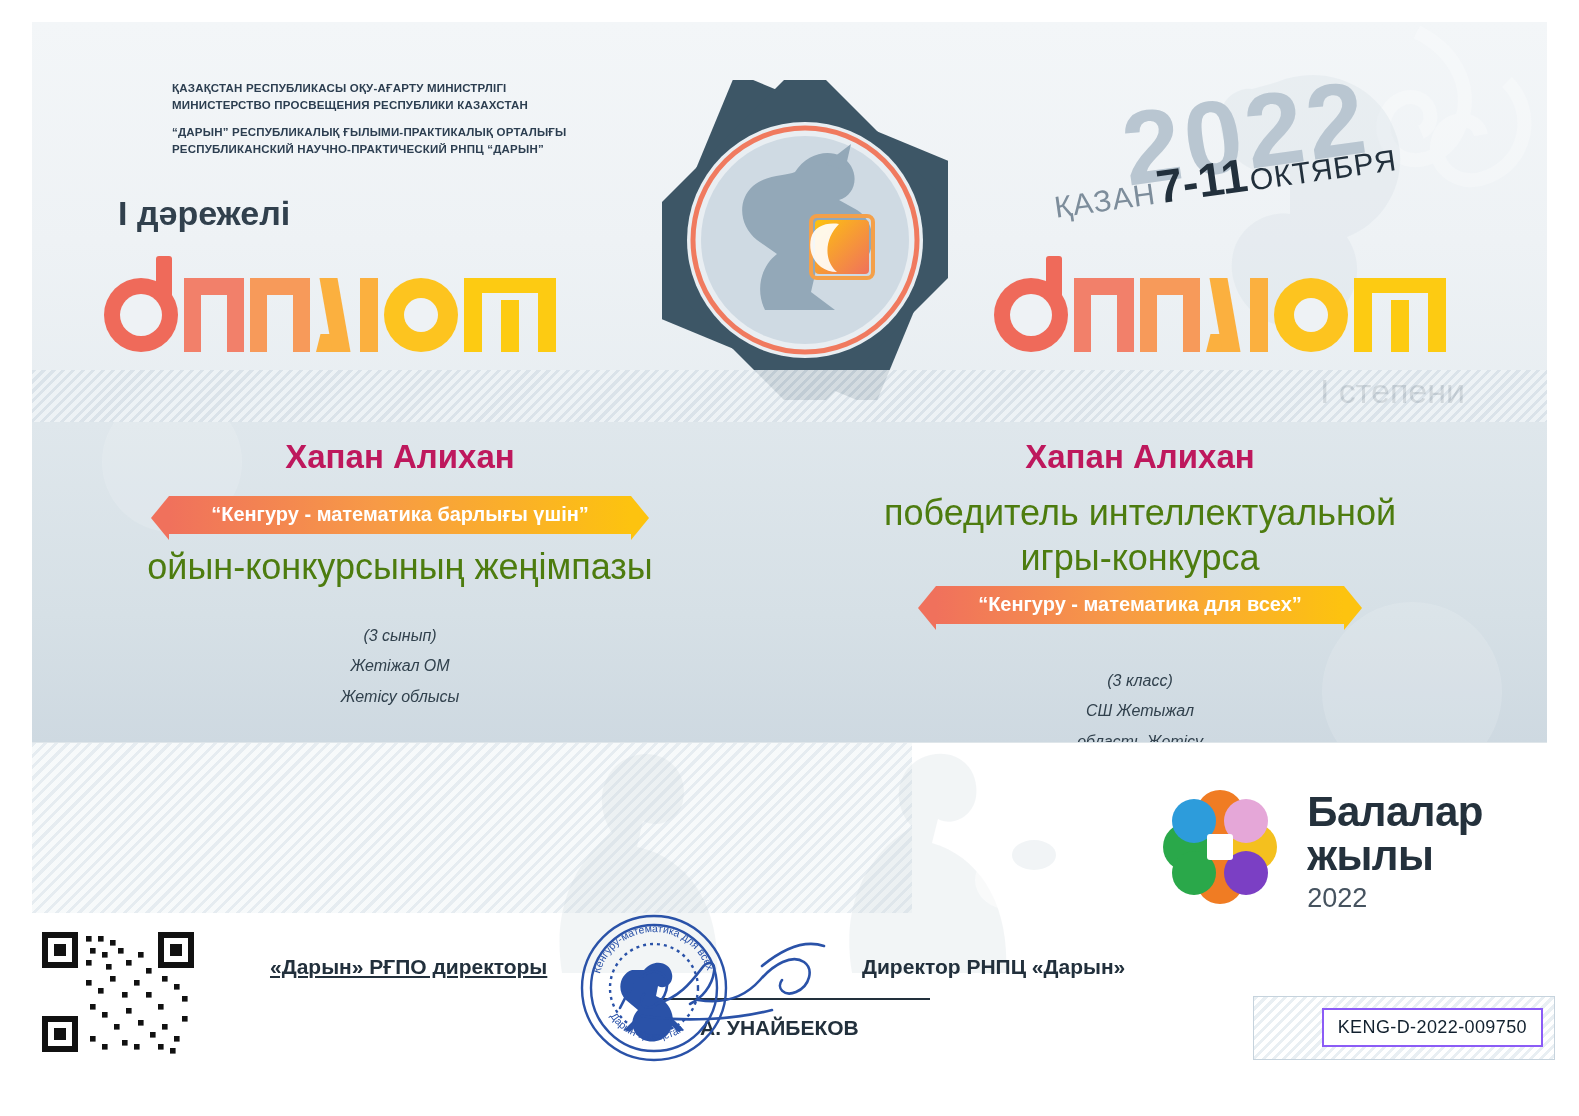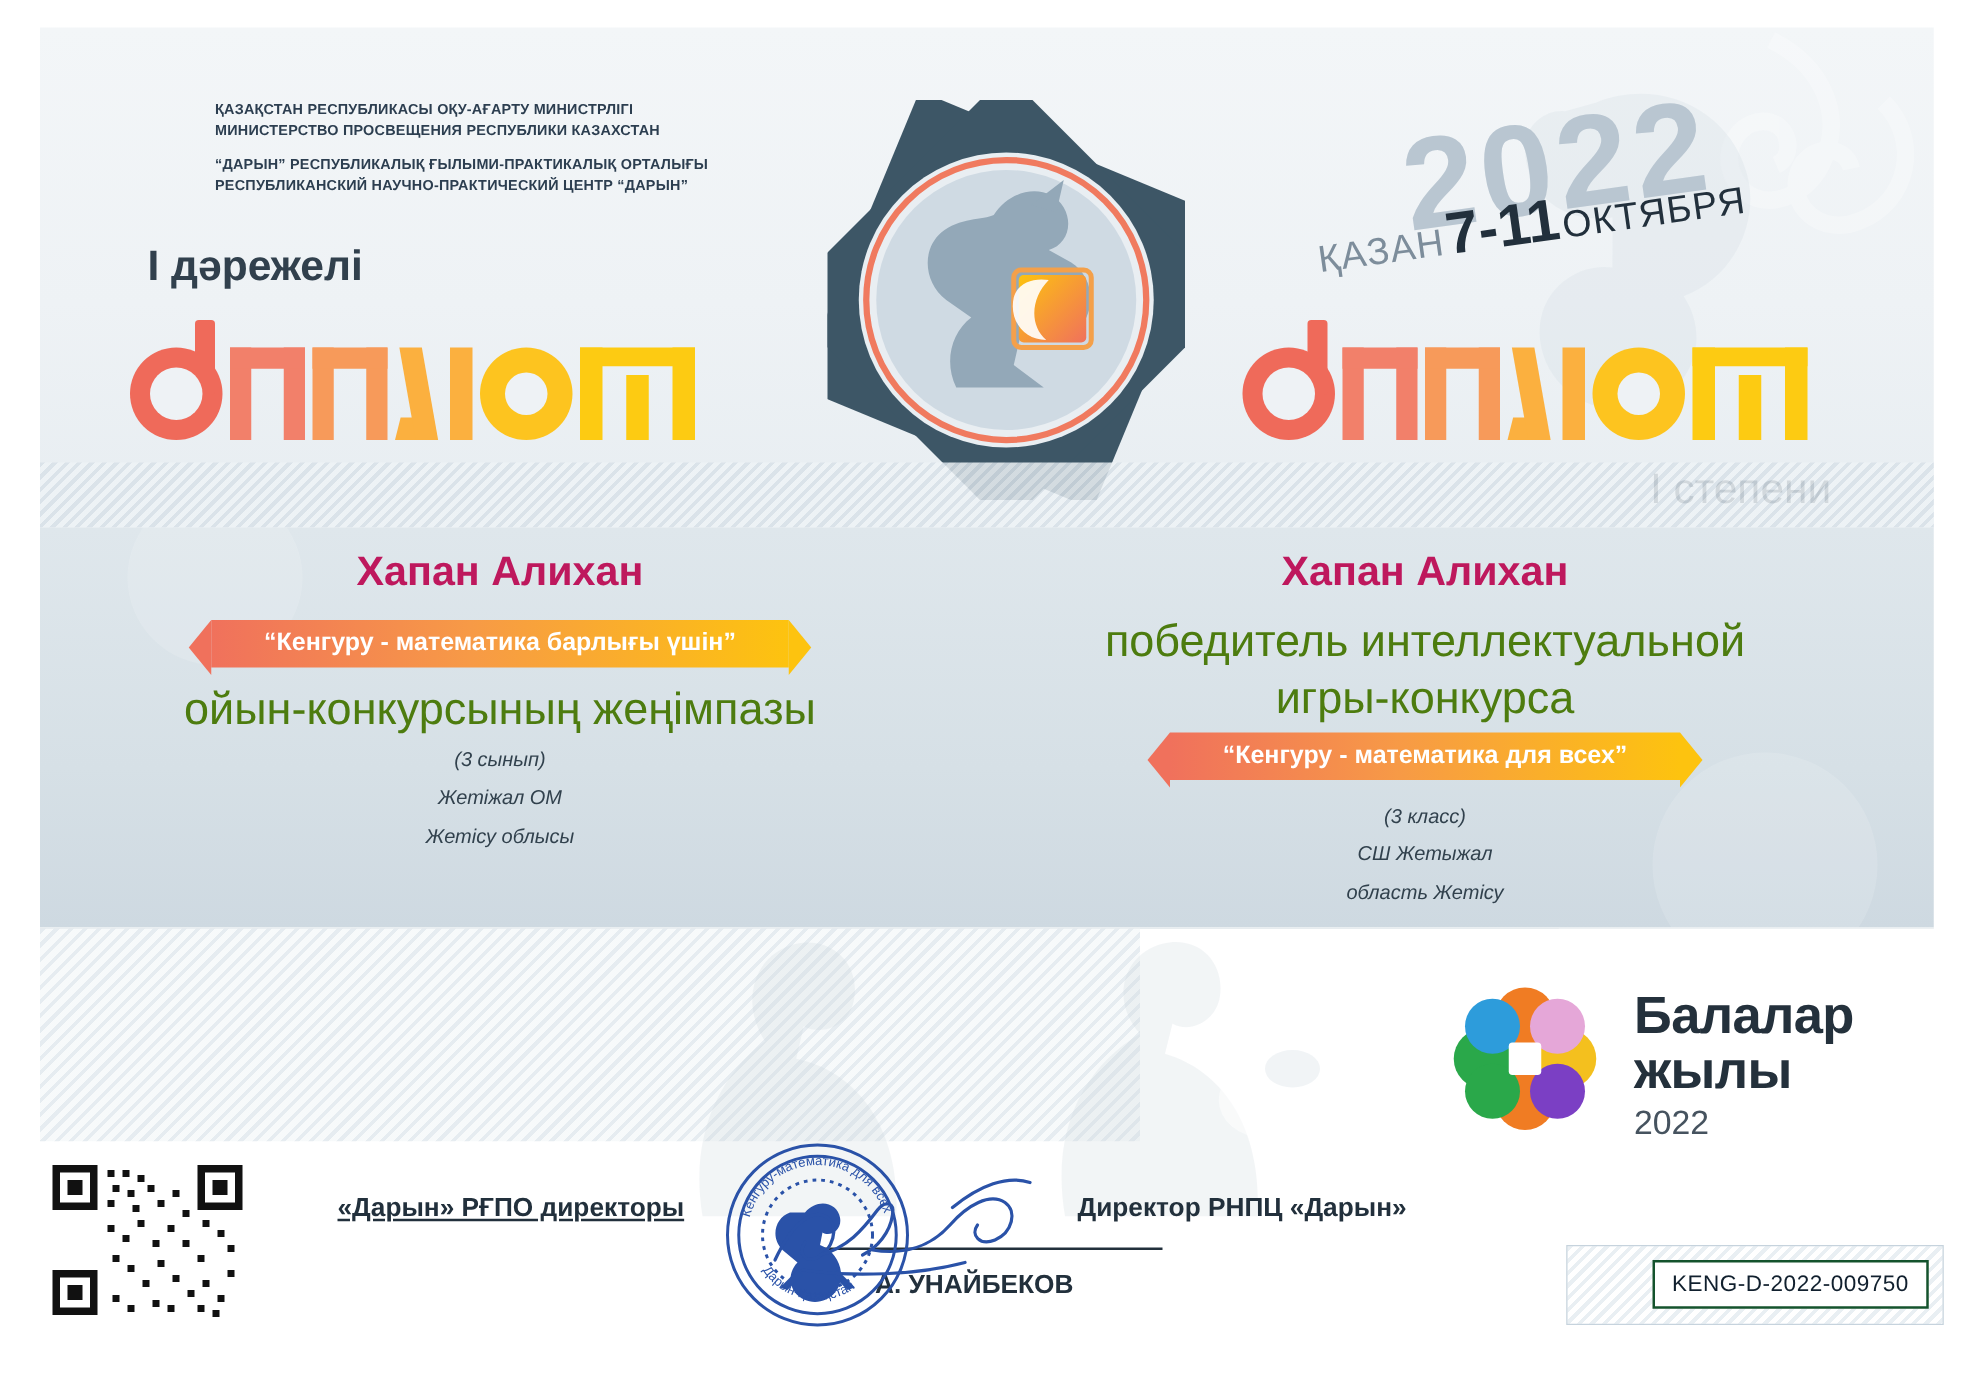--- a/index.html
+++ b/index.html
@@ -67,21 +67,21 @@
   
   .mid-band{position:absolute;left:32px;top:422px;width:1515px;height:320px;
     background:linear-gradient(180deg,#dfe7ec 0%,#d6e0e6 60%,#ced9e1 100%);}
   .mid-deco{position:absolute;inset:0;opacity:.30;overflow:hidden;}
 
   .col{position:absolute;top:438px;text-align:center;}
   .col-left{left:55px;width:690px;}
   .col-right{left:790px;width:700px;}
   .winner-name{font-size:33px;font-weight:bold;color:#be185d;margin-bottom:14px;}
   .sub-line{font-size:36px;font-weight:normal;color:#4d7c0f;line-height:1.25;}
-  .meta{margin-top:5px;font-style:italic;color:#31414d;font-size:16px;line-height:1.9;}
+  .meta{margin-top:32px;font-style:italic;color:#31414d;font-size:16px;line-height:1.9;}
 
   
   .ribbon{position:relative;display:inline-block;padding:7px 42px 8px 42px;margin:6px 0 10px;
     color:#ffffff;font-size:20px;font-weight:bold;
     background:linear-gradient(90deg,#f0715c 0%,#f79a46 45%,#fdc30f 100%);}
   .ribbon:before{content:"";position:absolute;left:-18px;top:0;border-top:22px solid transparent;
     border-bottom:22px solid transparent;border-right:18px solid #f0715c;}
   .ribbon:after{content:"";position:absolute;right:-18px;top:0;border-top:22px solid transparent;
     border-bottom:22px solid transparent;border-left:18px solid #fdc30f;}
 
@@ -92,21 +92,21 @@
     background:repeating-linear-gradient(135deg,#e3eaef 0 3px,#f6f9fa 3px 8px);opacity:.9;}
   .bot-right-angle{position:absolute;right:0;top:0;width:300px;height:160px;background:#ffffff;}
 
   .sign{position:absolute;font-size:21px;font-weight:bold;color:#22303c;}
   .sign-left{left:270px;top:955px;text-decoration:underline;}
   .sign-right{left:862px;top:955px;}
   .sign-line{position:absolute;left:640px;top:998px;width:290px;height:2px;background:#22303c;}
   .sign-name{position:absolute;left:700px;top:1016px;font-size:21px;font-weight:bold;color:#22303c;}
 
   .qr{position:absolute;left:38px;top:928px;width:160px;height:128px;}
-  .serial{position:absolute;right:36px;top:1008px;padding:7px 14px;border:2px solid #14532d;
+  .serial{position:absolute;right:36px;top:1008px;padding:7px 14px;border:2px solid #8b5cf6;
     background:#ffffff;font-size:18px;color:#11202e;letter-spacing:.4px;}
   .serial-deco{position:absolute;right:24px;top:996px;width:300px;height:62px;border:1px solid #c6d3dd;
     background:repeating-linear-gradient(135deg,#e9eff3 0 3px,#ffffff 3px 7px);}
 
   .balalar{position:absolute;right:96px;top:790px;text-align:left;}
   .balalar .t1{font-size:42px;font-weight:bold;color:#24313c;line-height:1.04;letter-spacing:-.5px;}
   .balalar .t2{font-size:27px;color:#46535f;margin-top:6px;}
   .flower-logo{position:absolute;right:300px;top:788px;width:118px;height:118px;}
   .flower-ghost{position:absolute;right:470px;top:790px;width:150px;height:130px;opacity:.55;}
 
@@ -134,21 +134,21 @@
       </svg>
     </div>
 
     <div class="ministry">
       <div class="blk">
         <div>ҚАЗАҚСТАН РЕСПУБЛИКАСЫ ОҚУ-АҒАРТУ МИНИСТРЛІГІ</div>
         <div>МИНИСТЕРСТВО ПРОСВЕЩЕНИЯ РЕСПУБЛИКИ КАЗАХСТАН</div>
       </div>
       <div class="blk">
         <div>“ДАРЫН” РЕСПУБЛИКАЛЫҚ ҒЫЛЫМИ-ПРАКТИКАЛЫҚ ОРТАЛЫҒЫ</div>
-        <div>РЕСПУБЛИКАНСКИЙ НАУЧНО-ПРАКТИЧЕСКИЙ ЦЕНТР “ДАРЫН”</div>
+        <div>РЕСПУБЛИКАНСКИЙ НАУЧНО-ПРАКТИЧЕСКИЙ РНПЦ “ДАРЫН”</div>
       </div>
     </div>
 
     <div class="degree-kz">I дәрежелі</div>
     <div class="degree-ru">I степени</div>
 
     <div class="wordmark wm wm-left">
       <div class="L-d">
           <i></i>
           <b></b>

